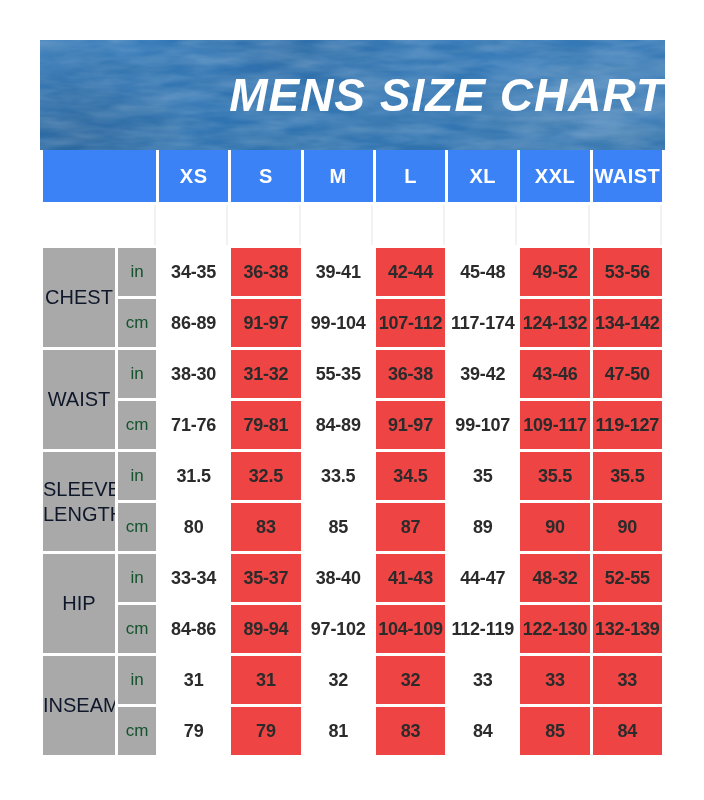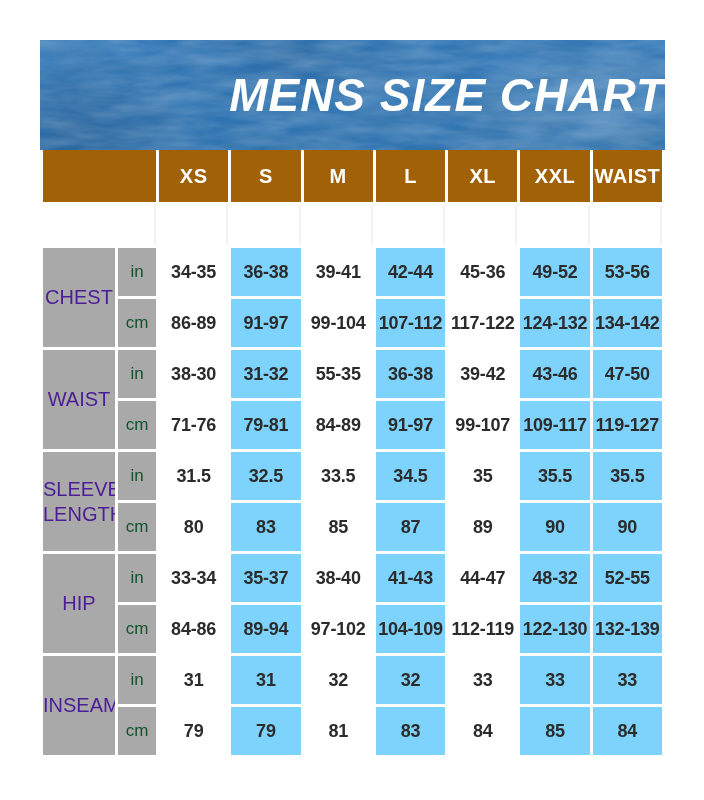--- a/index.html
+++ b/index.html
@@ -39,55 +39,55 @@
   table.size-chart {
     width: 625px;
     table-layout: fixed;
     border-collapse: separate;
     border-spacing: 3px;
     margin-top: -3px;
   }
   th, td { text-align: center; vertical-align: middle; padding: 0; overflow: hidden; }
   thead th {
     height: 52px;
-    background: #a16207;
+    background: #3b82f6;
     color: #ffffff;
     font-size: 20px;
     font-weight: 700;
     letter-spacing: 0.5px;
   }
   tr.spacer td {
     height: 40px;
     background: #ffffff;
     box-shadow: inset -2px 0 0 #f2f2f2;
   }
   td.label {
     background: #a9a9a9;
-    color: #4c1d95;
+    color: #0f172a;
     font-size: 20px;
     font-weight: 400;
     line-height: 1.25;
   }
   td.unit {
     background: #a9a9a9;
     color: #14532d;
     font-size: 17px;
     font-weight: 400;
     height: 48px;
     margin-left: 28px;
   }
   td.val {
     height: 48px;
     background: #ffffff;
     color: #2b2b2b;
     font-size: 18px;
     font-weight: 600;
     letter-spacing: -0.2px;
   }
-  td.val.alt { background: #7dd3fc; }
+  td.val.alt { background: #ef4444; }
 </style>
 </head>
 <body>
 
 <div class="page">
 
   <div class="banner">
     <svg class="texture" width="625" height="110" aria-hidden="true">
       <defs>
         <filter id="texLight" x="0" y="0" width="100%" height="100%">
@@ -140,31 +140,31 @@
           <td></td>
           <td></td>
         </tr>
         <tr>
           <td class="label" rowspan="2">CHEST</td>
           <td class="unit">in</td>
           <td class="val">34-35</td>
           <td class="val alt">36-38</td>
           <td class="val">39-41</td>
           <td class="val alt">42-44</td>
-          <td class="val">45-36</td>
+          <td class="val">45-48</td>
           <td class="val alt">49-52</td>
           <td class="val alt">53-56</td>
         </tr>
         <tr>
           <td class="unit">cm</td>
           <td class="val">86-89</td>
           <td class="val alt">91-97</td>
           <td class="val">99-104</td>
           <td class="val alt">107-112</td>
-          <td class="val">117-122</td>
+          <td class="val">117-174</td>
           <td class="val alt">124-132</td>
           <td class="val alt">134-142</td>
         </tr>
         <tr>
           <td class="label" rowspan="2">WAIST</td>
           <td class="unit">in</td>
           <td class="val">38-30</td>
           <td class="val alt">31-32</td>
           <td class="val">55-35</td>
           <td class="val alt">36-38</td>

